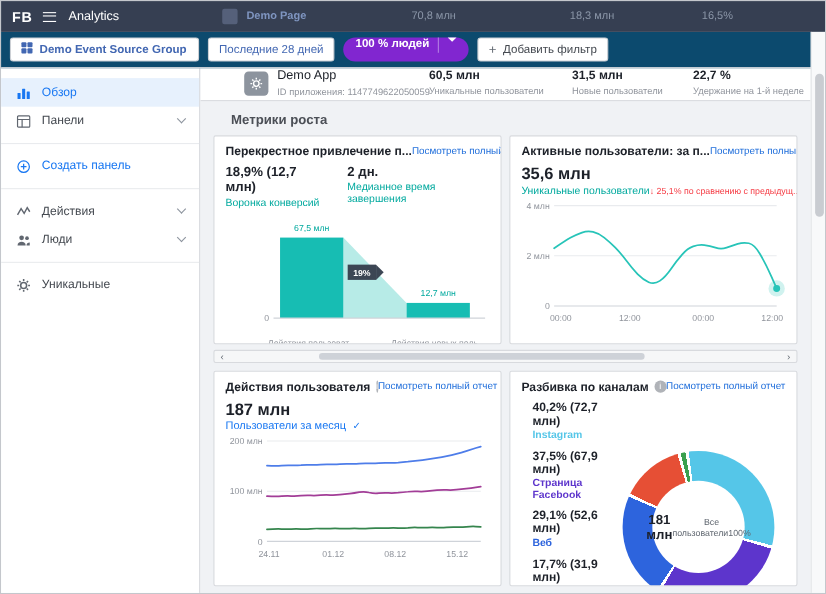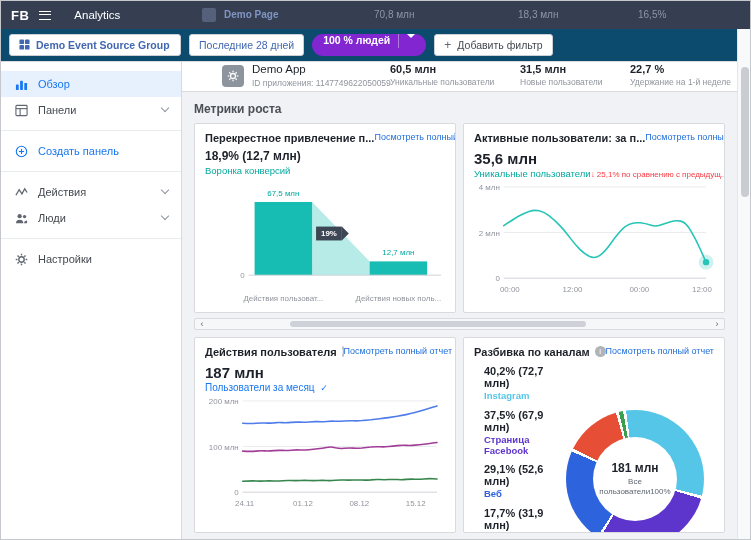--- a/index.html
+++ b/index.html
@@ -5,21 +5,21 @@
   *{margin:0;padding:0;box-sizing:border-box}
   html,body{background:#e9ebee}
   body{font-family:"Liberation Sans","DejaVu Sans",sans-serif;color:#1d2129}
   .app{position:relative;width:751px;height:540px;background:#f0f2f5;overflow:hidden;border:1px solid #c4c7cc}
 
   
   .header{position:absolute;top:0;left:0;right:0;height:28px;background:var(--header-bg);display:flex;align-items:center;padding:0 10px;z-index:6}
   .logo{color:#fff;font-weight:bold;font-size:13px;letter-spacing:.5px}
   .hamburger{width:12px;height:9px;border-top:1.5px solid #fff;border-bottom:1.5px solid #fff;position:relative;margin-left:10px}
   .hamburger::after{content:"";position:absolute;left:0;right:0;top:2.3px;height:1.5px;background:#fff}
-  .header-title{color:#fff;font-size:11.5px;margin-left:23px}
+  .header-title{color:#fff;font-size:11.5px;margin-left:11px}
   .ghost-row{position:absolute;left:181px;top:0;right:13px;height:28px}
   .ghost-icon{position:absolute;left:20px;top:7px;width:14px;height:14px;border-radius:2px;background:#55607a}
   .ghost-name{position:absolute;left:42px;top:8px;font-size:10px;font-weight:bold;color:#7f95c0}
   .ghost-val{position:absolute;top:8px;font-size:10px;color:#8b96a8}
   .gv1{left:192px}.gv2{left:336px}.gv3{left:456px}
 
   
   .toolbar{position:absolute;top:28px;left:0;right:0;height:33px;background:#0c4a6e;border-bottom:1px solid #d8dade;display:flex;align-items:center;padding:0 8px;gap:8px;z-index:5}
   .tb-btn{height:22px;background:#fff;border:1px solid #ccd0d5;border-radius:3px;display:flex;align-items:center;gap:6px;padding:0 9px;font-size:10.5px;font-family:inherit;cursor:pointer}
   .entity-btn{width:172px;color:#4267b2;font-weight:bold}
@@ -45,21 +45,21 @@
   .content{position:absolute;top:61px;left:181px;right:13px;bottom:0;background:#f0f2f5;overflow:hidden}
   .app-row{position:relative;height:30px;background:#fff;border-bottom:1px solid #d8dade;cursor:pointer}
   .app-icon{position:absolute;left:40px;top:3px;width:22px;height:22px;border-radius:4px;background:#8d949e;color:#fff;display:flex;align-items:center;justify-content:center}
   .app-name{position:absolute;left:70px;top:1px;font-size:11.5px;font-weight:normal}
   .app-id{position:absolute;left:70px;top:16px;font-size:8.5px;color:#90949c}
   .app-metric{position:absolute;top:1px}
   .m1{left:208px}.m2{left:338px}.m3{left:448px}
   .app-metric .mv{font-size:11px;font-weight:bold;display:block}
   .app-metric .ml{font-size:8.5px;color:#90949c;display:block;margin-top:2px}
 
-  .section-title{padding:10px 12px 7px;font-size:12px;font-weight:bold;color:#4b4f56}
+  .section-title{padding:10px 28px 7px;font-size:12px;font-weight:bold;color:#4b4f56}
   .cards-row{display:grid;grid-template-columns:1fr 1fr;gap:7px;margin:0 12px}
   .card{background:#fff;border:1px solid #d8dade;border-radius:2px;overflow:hidden}
   .row1 .card{height:190px}
   .row2 .card{height:196px}
   .card-head{display:flex;padding:8px 10px 3px}
   .card-title{font-size:11px;font-weight:bold;color:#1d2129;white-space:nowrap}
   .info{width:11px;height:11px;border-radius:50%;background:#b0b3b8;color:#fff;font-size:8px;line-height:11px;text-align:center;display:inline-block;margin-left:5px;cursor:pointer}
   .report-link{margin-left:auto;font-size:9px;color:var(--link-blue);text-decoration:none;white-space:nowrap;cursor:pointer}
   .card-body{padding:2px 10px 0}
 
@@ -75,21 +75,21 @@
   .chart-svg{display:block;width:100%;height:auto}
 
   
   .channels-body{display:flex;padding:4px 20px 0;gap:4px}
   .channel-list{width:122px}
   .channel-item{margin-bottom:7.5px}
   .channel-item .cv{font-size:11px;font-weight:bold;display:block}
   .channel-item .cn{font-size:9.5px;font-weight:bold;display:block;margin-top:1px}
   .donut-wrap{flex:1;display:flex;align-items:center;justify-content:center}
   .donut{width:138px;height:138px;border-radius:50%;position:relative}
-  .donut-center{position:absolute;inset:27px;border-radius:50%;background:#fff;display:flex;flex-direction:column;align-items:center;justify-content:center;text-align:center}
+  .donut-center{position:absolute;inset:27px;border-radius:50%;background:#fff;display:flex;flex-direction:row;align-items:center;justify-content:center;text-align:center}
   .donut-center .dv{font-size:12px;font-weight:bold}
   .donut-center .dl{font-size:8px;color:#606770;width:72px;margin-top:2px;line-height:1.25}
 
   
   .hscroll{height:12px;margin:5px 12px 7px;background:#f6f7f8;border:1px solid #d8dade;border-radius:2px;display:flex;align-items:center;position:relative}
   .hs-arrow{width:14px;height:100%;display:flex;align-items:center;justify-content:center;font-size:9px;color:#606770;cursor:pointer}
   .hs-arrow.right{margin-left:auto}
   .hs-thumb{position:absolute;left:18%;width:56%;top:2px;bottom:2px;background:#ced2d8;border-radius:3px;cursor:grab}
   .vscroll{position:absolute;top:28px;right:0;bottom:0;width:13px;background:#f8f9fa;border-left:1px solid #e4e6e9;z-index:7}
   .vs-thumb{position:absolute;left:2.5px;width:8px;top:38px;height:130px;background:#c9ccd1;border-radius:4px;cursor:grab}
@@ -201,21 +201,21 @@
             <line x1="7" y1="0.8" x2="7" y2="2.6"></line>
             <line x1="7" y1="11.4" x2="7" y2="13.2"></line>
             <line x1="0.8" y1="7" x2="2.6" y2="7"></line>
             <line x1="11.4" y1="7" x2="13.2" y2="7"></line>
             <line x1="2.7" y1="2.7" x2="4" y2="4"></line>
             <line x1="10" y1="10" x2="11.3" y2="11.3"></line>
             <line x1="2.7" y1="11.3" x2="4" y2="10"></line>
             <line x1="10" y1="4" x2="11.3" y2="2.7"></line>
           </svg>
       </span>
-      <span>Настройки</span>
+      <span>Уникальные</span>
     </div>
   </nav>
 
   <main class="content">
 
     <div class="app-row">
       <span class="app-icon">
         <svg width="12" height="12" viewBox="0 0 14 14" fill="none" stroke="#fff" stroke-width="1.5">
             <circle cx="7" cy="7" r="2.9"></circle>
             <line x1="7" y1="0.8" x2="7" y2="2.6"></line>
@@ -251,20 +251,24 @@
       <div class="card">
         <div class="card-head">
           <span class="card-title">Перекрестное привлечение п...</span>
           <a class="report-link">Посмотреть полный отчет</a>
         </div>
         <div class="card-body">
           <div class="stats-row">
             <div class="stat">
               <span class="sv">18,9% (12,7 млн)</span>
               <span class="sl">Воронка конверсий</span>
+            </div>
+            <div class="stat">
+              <span class="sv">2 дн.</span>
+              <span class="sl">Медианное время завершения</span>
             </div>
           </div>
           <svg class="chart-svg" viewBox="0 0 242 131">
               <polygon points="108,26.2 166,86.1 166,100 108,100" fill="#b7ebe7"></polygon>
               <rect x="50" y="26.2" width="58" height="73.8" fill="#17bdb3"></rect>
               <rect x="166" y="86.1" width="58" height="13.9" fill="#17bdb3"></rect>
               <line x1="44" y1="100" x2="238" y2="100" stroke="#cfd3d9"></line>
               <text x="40" y="103" text-anchor="end" font-size="8" fill="#90949c">0</text>
               <text x="79" y="20.2" text-anchor="middle" font-size="8" fill="#00a99e">67,5 млн</text>
               <text x="195" y="80.1" text-anchor="middle" font-size="8" fill="#00a99e">12,7 млн</text>

